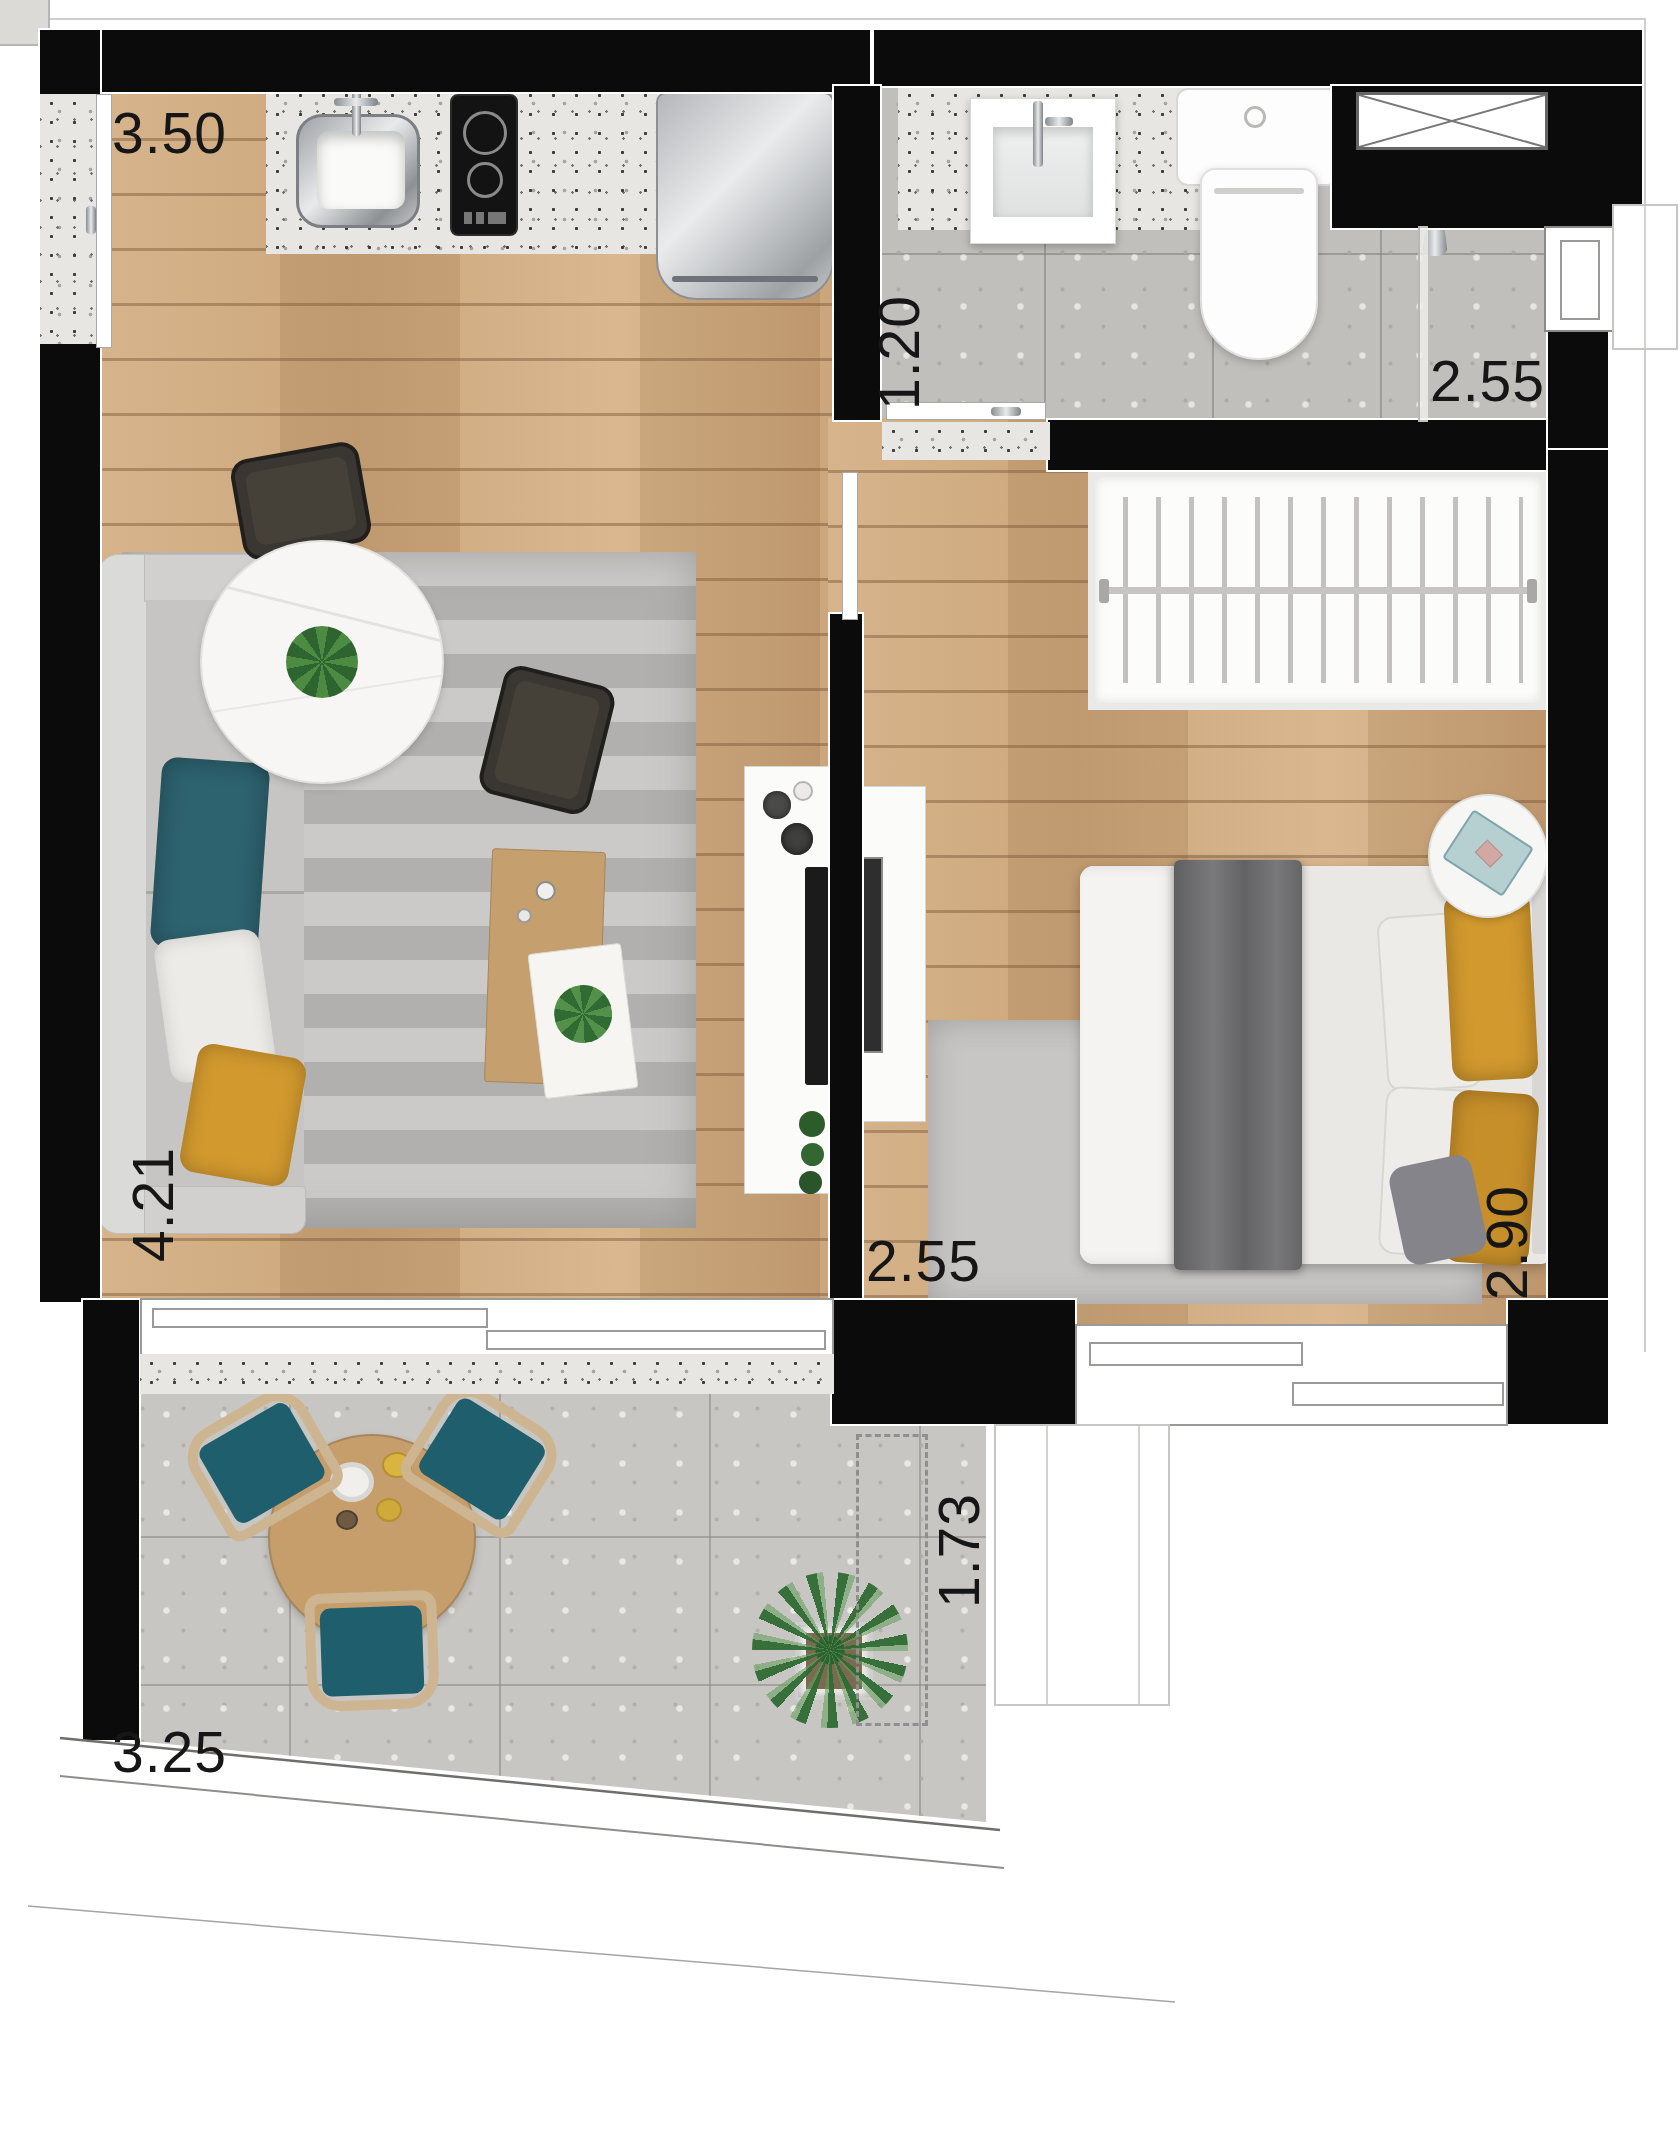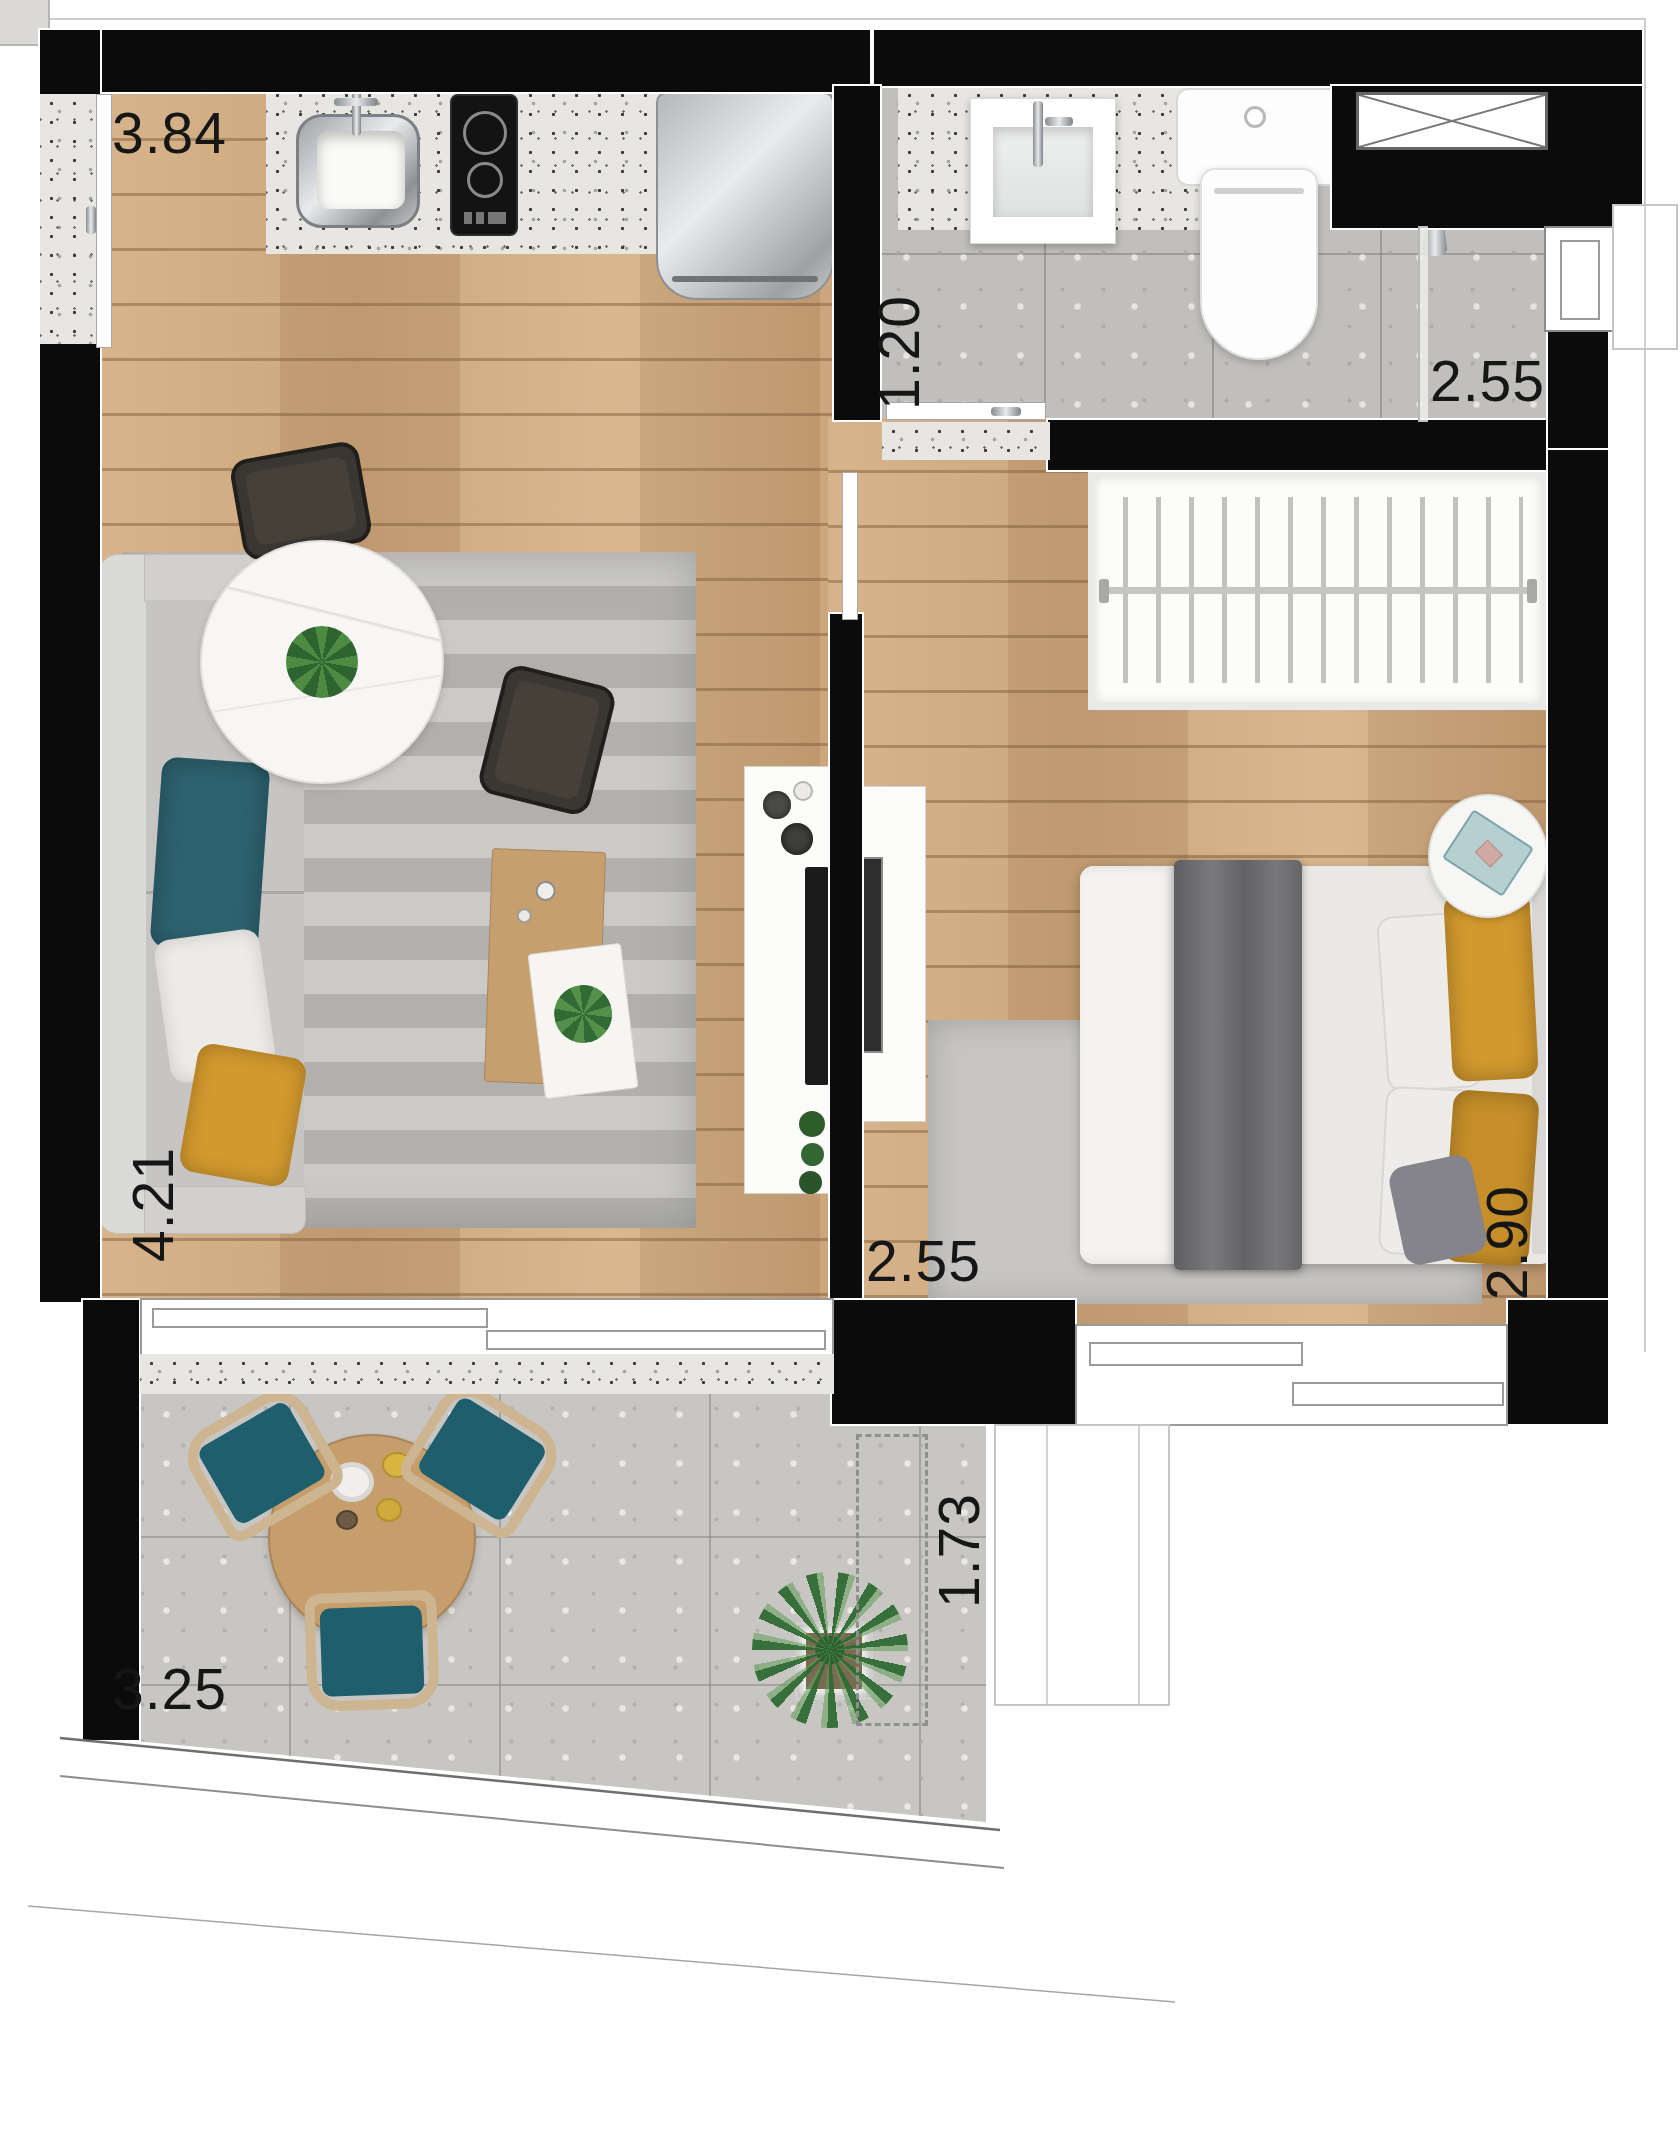--- a/index.html
+++ b/index.html
@@ -277,23 +277,23 @@
   </div>
 
   <div style="left:0;top:1690px;width:1260px;height:340px;z-index:4;">
     <svg width="1260" height="340" viewBox="0 0 1260 340" style="left:0;top:0;">
       <line x1="60" y1="48" x2="1000" y2="140" stroke="#6e6e6c" stroke-width="2.5"></line>
       <line x1="60" y1="86" x2="1004" y2="178" stroke="#8d8d8b" stroke-width="2"></line>
       <line x1="28" y1="216" x2="1175" y2="312" stroke="#a5a5a3" stroke-width="1.5"></line>
     </svg>
   </div>
 
-  <div class="dim" style="left:112px;top:100px;">3.84</div>
+  <div class="dim" style="left:112px;top:100px;">3.50</div>
   <div class="dim vdim" style="left:866px;top:410px;">1.20</div>
   <div class="dim" style="left:1430px;top:348px;">2.55</div>
   <div class="dim vdim" style="left:120px;top:1262px;">4.21</div>
   <div class="dim" style="left:866px;top:1228px;">2.55</div>
   <div class="dim vdim" style="left:1474px;top:1300px;">2.90</div>
   <div class="dim vdim" style="left:926px;top:1608px;">1.73</div>
-  <div class="dim" style="left:112px;top:1656px;">3.25</div>
+  <div class="dim" style="left:112px;top:1719px;">3.25</div>
 
 
 </div>
 
 </body></html>

